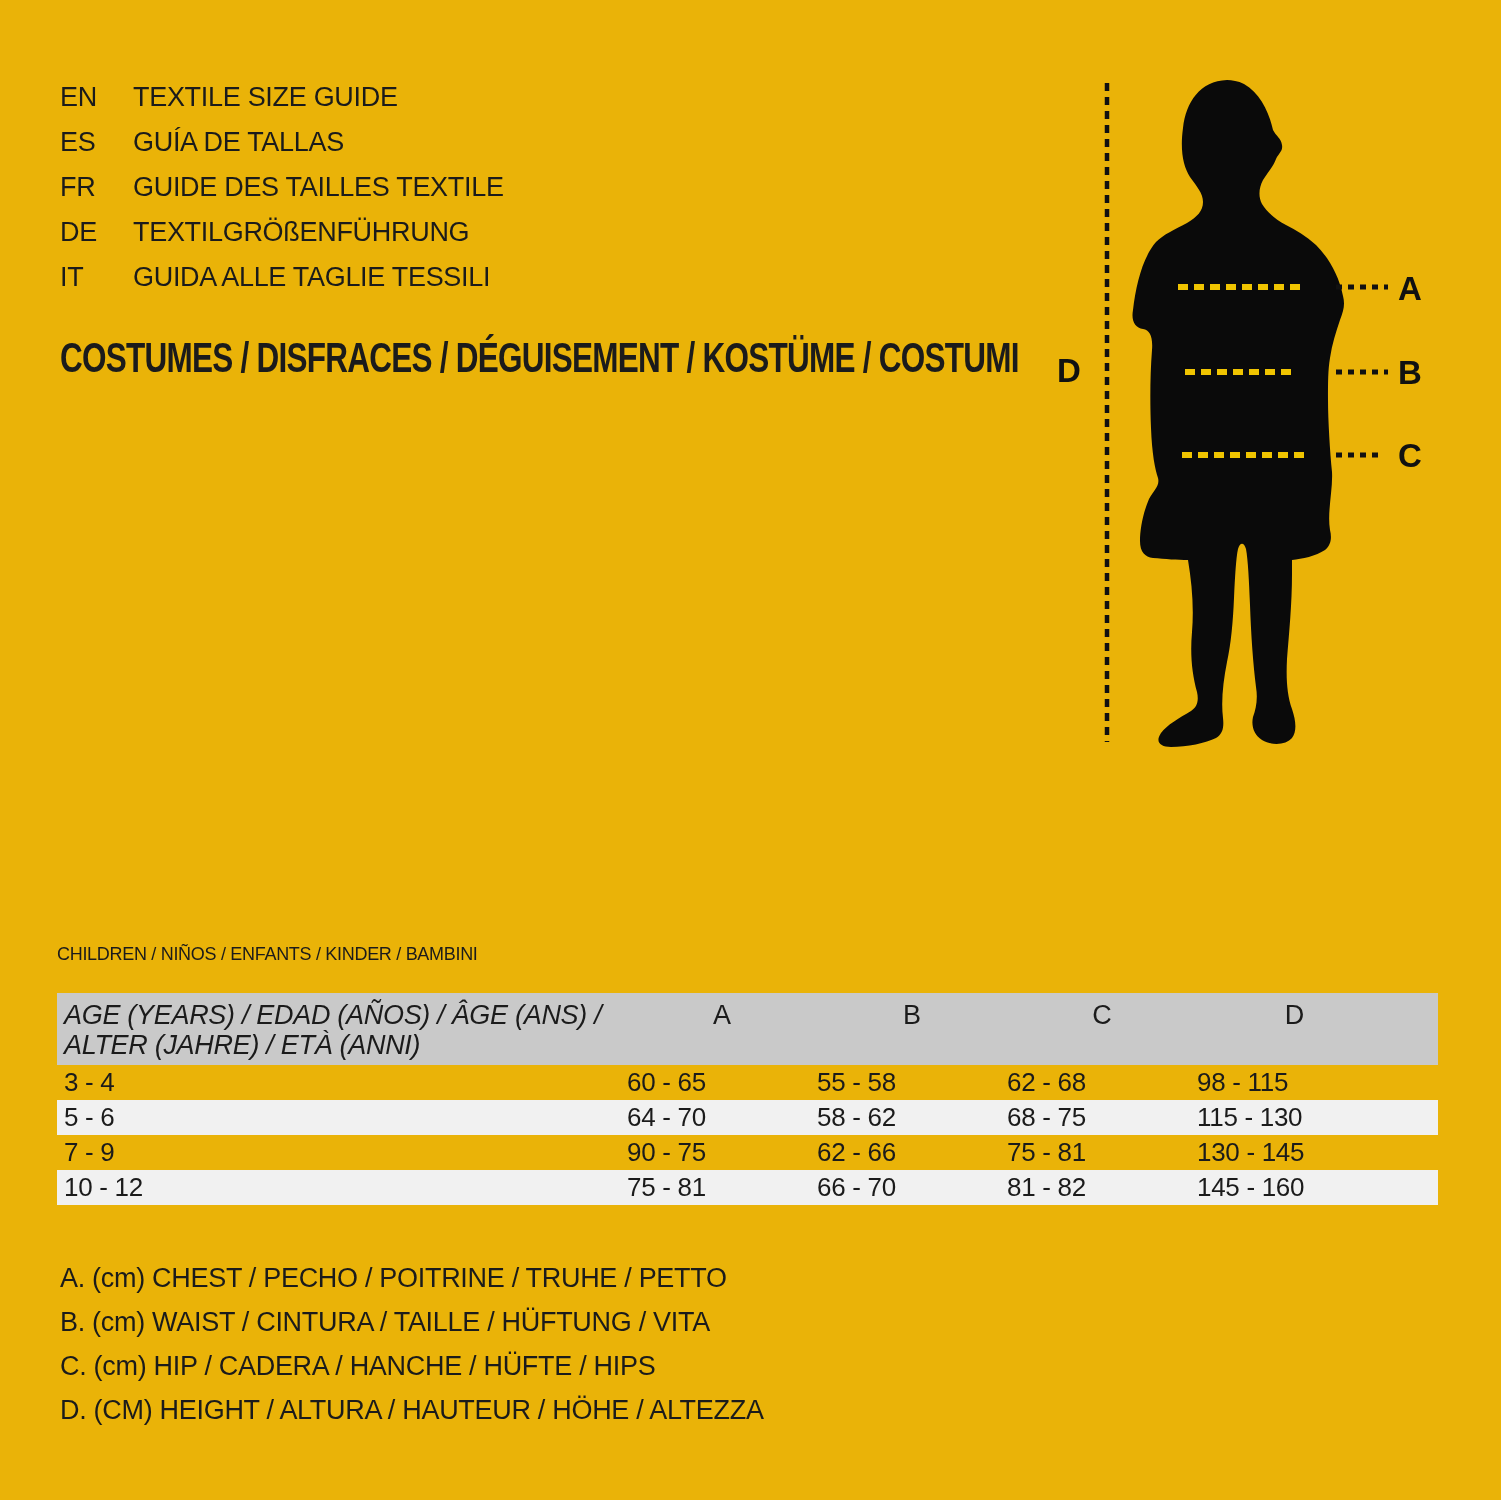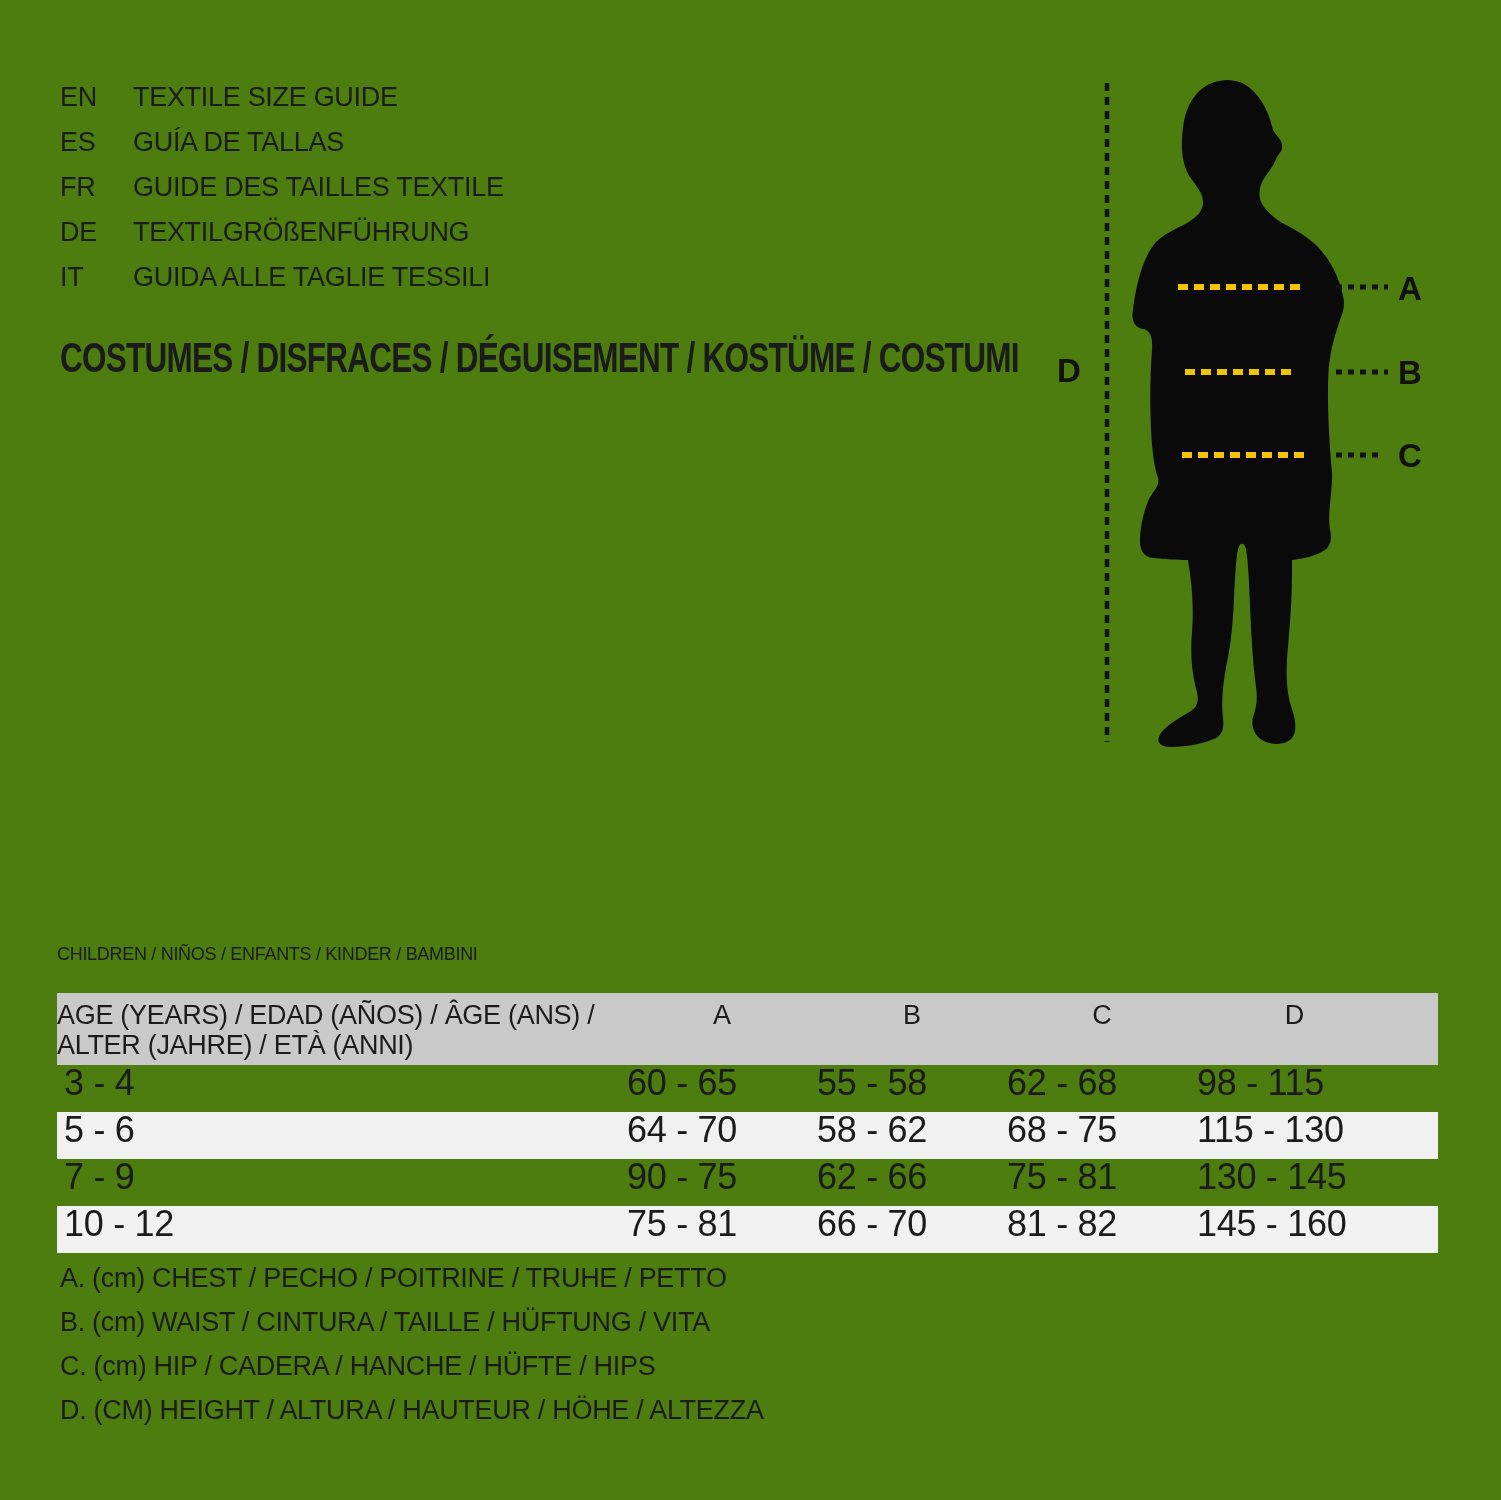--- a/index.html
+++ b/index.html
@@ -1,19 +1,19 @@
 <!DOCTYPE html>
 <html><head>
 <meta charset="utf-8">
 <style>
   html,body{margin:0;padding:0;background:#ffffff;}
   .page{
     position:relative;
     width:1501px;height:1500px;
-    background:#4d7c0f;
+    background:#eab308;
     font-family:"Liberation Sans","DejaVu Sans",sans-serif;
     color:#1b1b1b;
     overflow:hidden;
   }
   
   .lang-list{position:absolute;left:60px;top:75px;}
   .lang-row{display:flex;height:45px;align-items:center;font-size:27px;letter-spacing:-0.3px;}
   .lang-code{width:73px;flex:0 0 73px;}
   
   .category-title{
@@ -25,25 +25,25 @@
   .figure{position:absolute;left:1040px;top:60px;width:420px;height:710px;}
   .figure svg{display:block;width:420px;height:710px;}
   .fig-label{font-family:"Liberation Sans","DejaVu Sans",sans-serif;font-size:33px;font-weight:bold;fill:#111111;}
   
   .table-title{position:absolute;left:57px;top:944px;font-size:18px;letter-spacing:-0.3px;}
   .size-table{position:absolute;left:57px;top:993px;width:1381px;}
   .t-header{
     background:#c9c9c9;height:72px;box-sizing:border-box;padding-top:7px;
     display:grid;grid-template-columns:570px 190px 190px 190px 195px;
   }
-  .t-header .age-head{font-size:27px;line-height:30px;letter-spacing:-0.3px;}
+  .t-header .age-head{padding-left:7px;font-size:27px;line-height:30px;letter-spacing:-0.3px;font-style:italic;}
   .t-header .col-letter{font-size:27px;line-height:30px;text-align:center;}
   .t-row{
-    height:47px;display:grid;grid-template-columns:570px 190px 190px 190px 195px;
-    font-size:36px;line-height:35px;letter-spacing:-0.3px;
+    height:35px;display:grid;grid-template-columns:570px 190px 190px 190px 195px;
+    font-size:26px;line-height:35px;letter-spacing:-0.3px;
   }
   .t-row.alt{background:#f1f1f1;}
   .t-row .cell-age{padding-left:7px;}
   .t-row .cell-val{}
   
   .legend{position:absolute;left:60px;top:1256px;}
   .legend-line{height:44px;line-height:44px;font-size:27px;letter-spacing:-0.3px;}
 </style>
 </head>
 <body>

